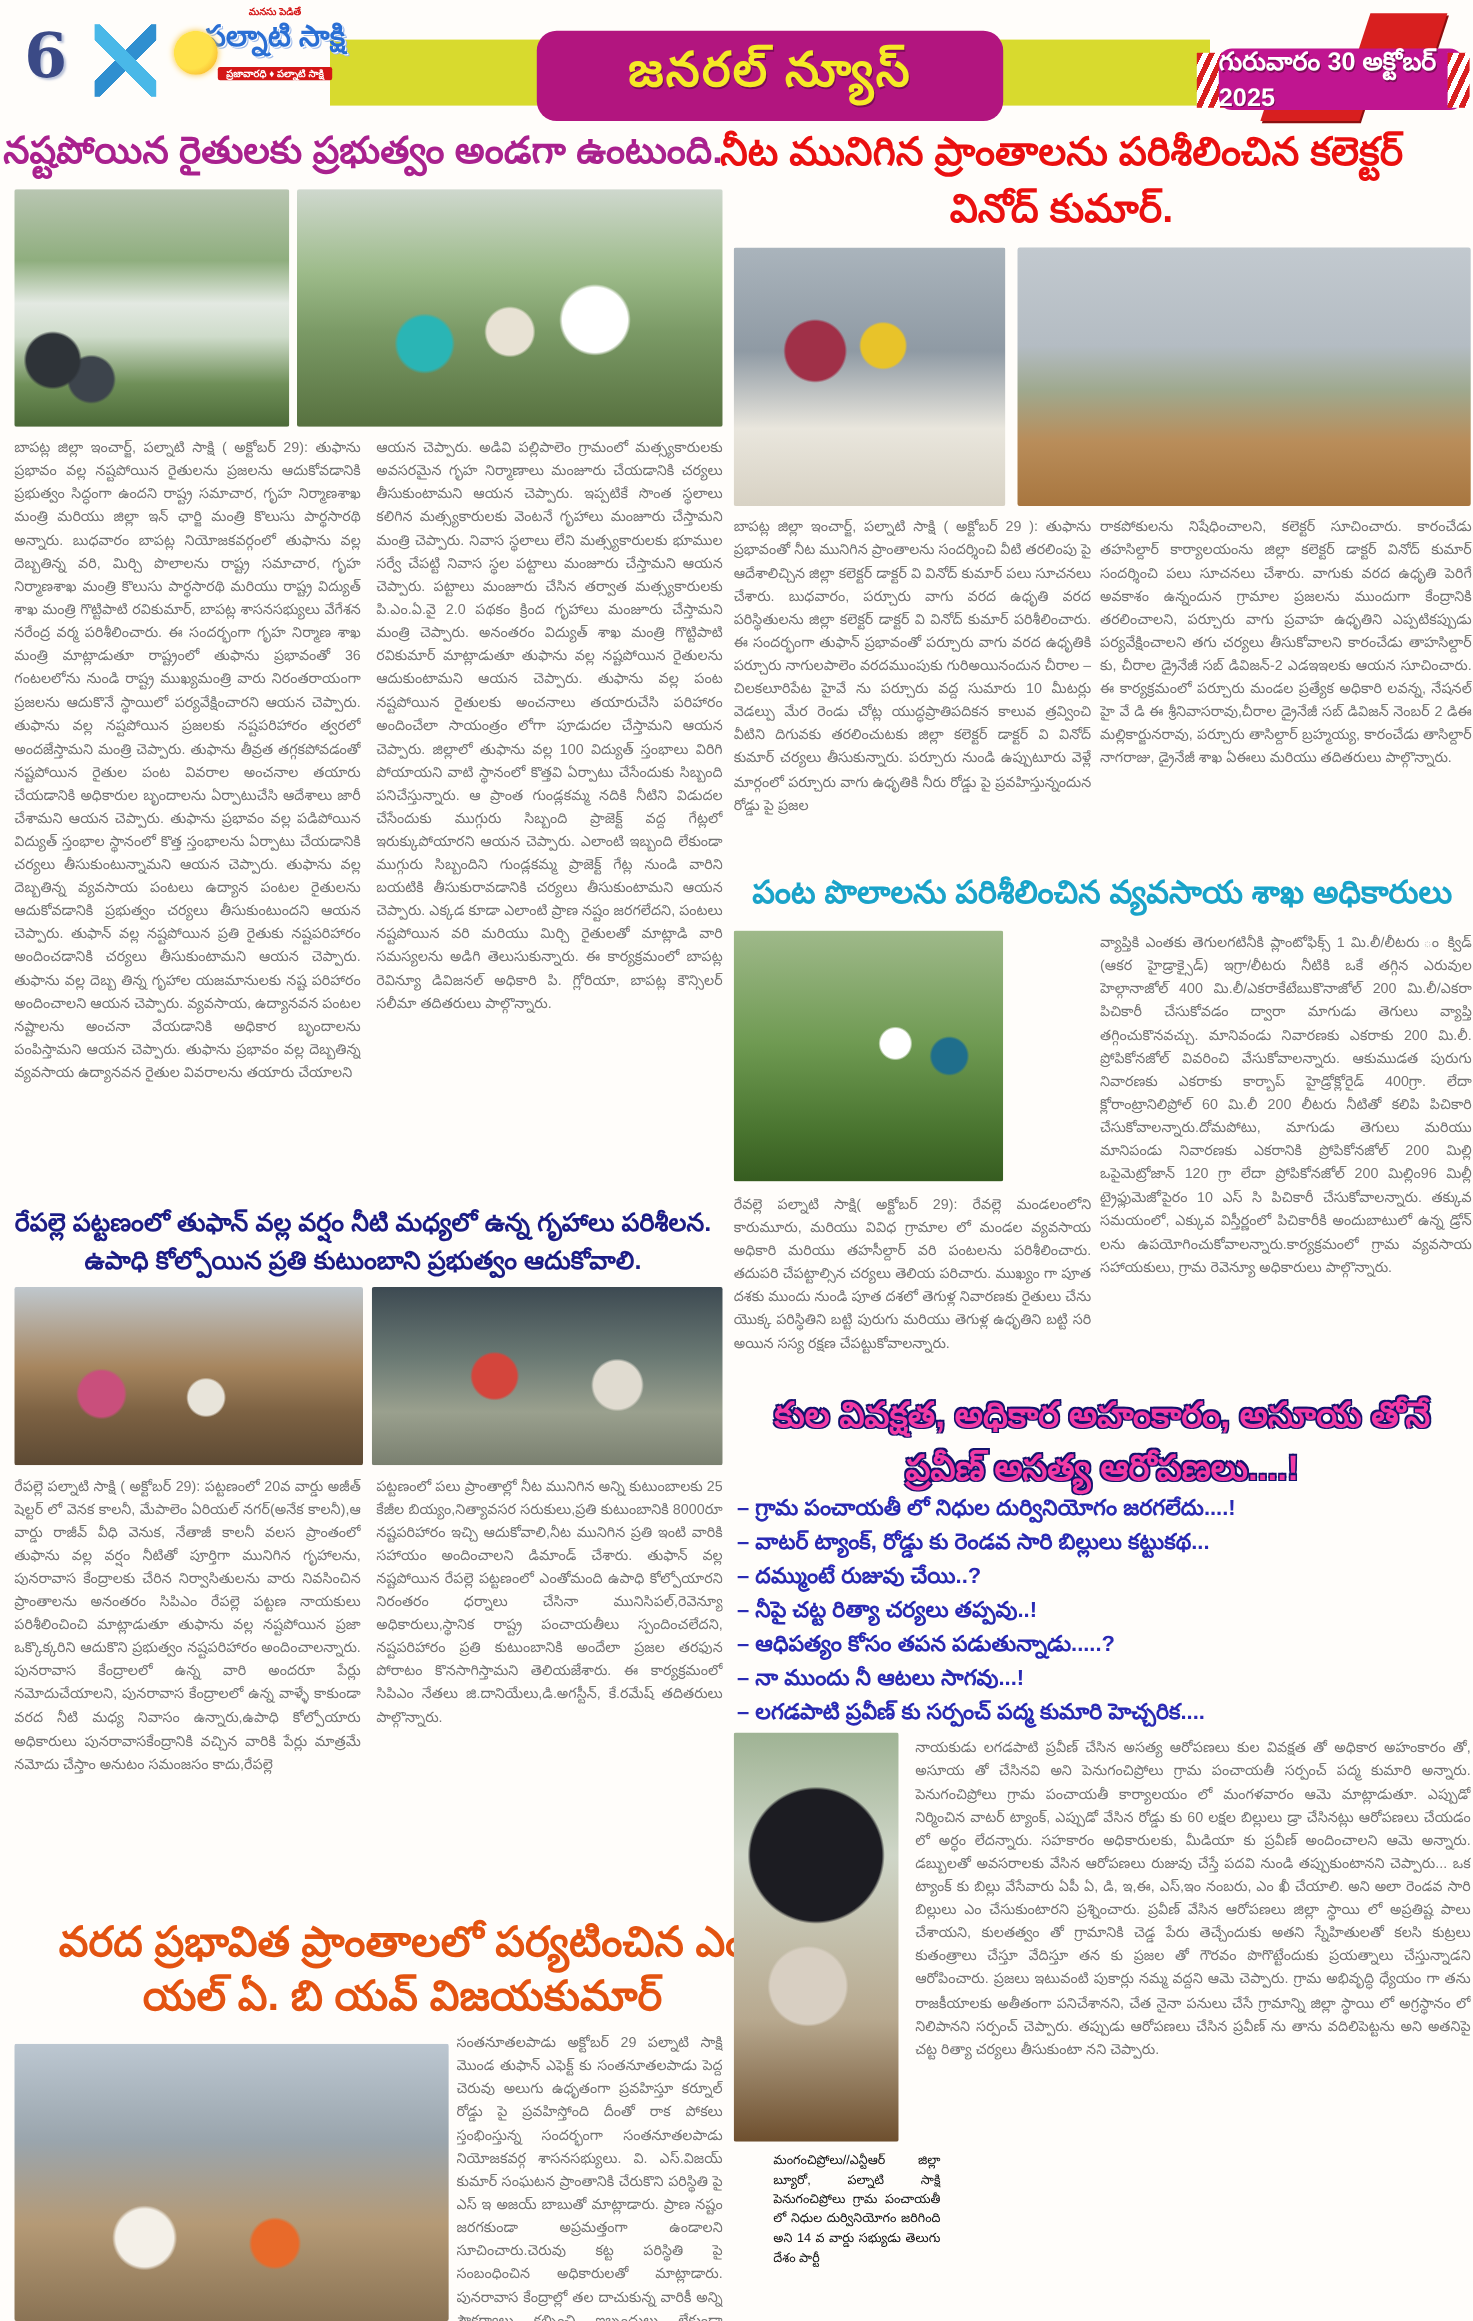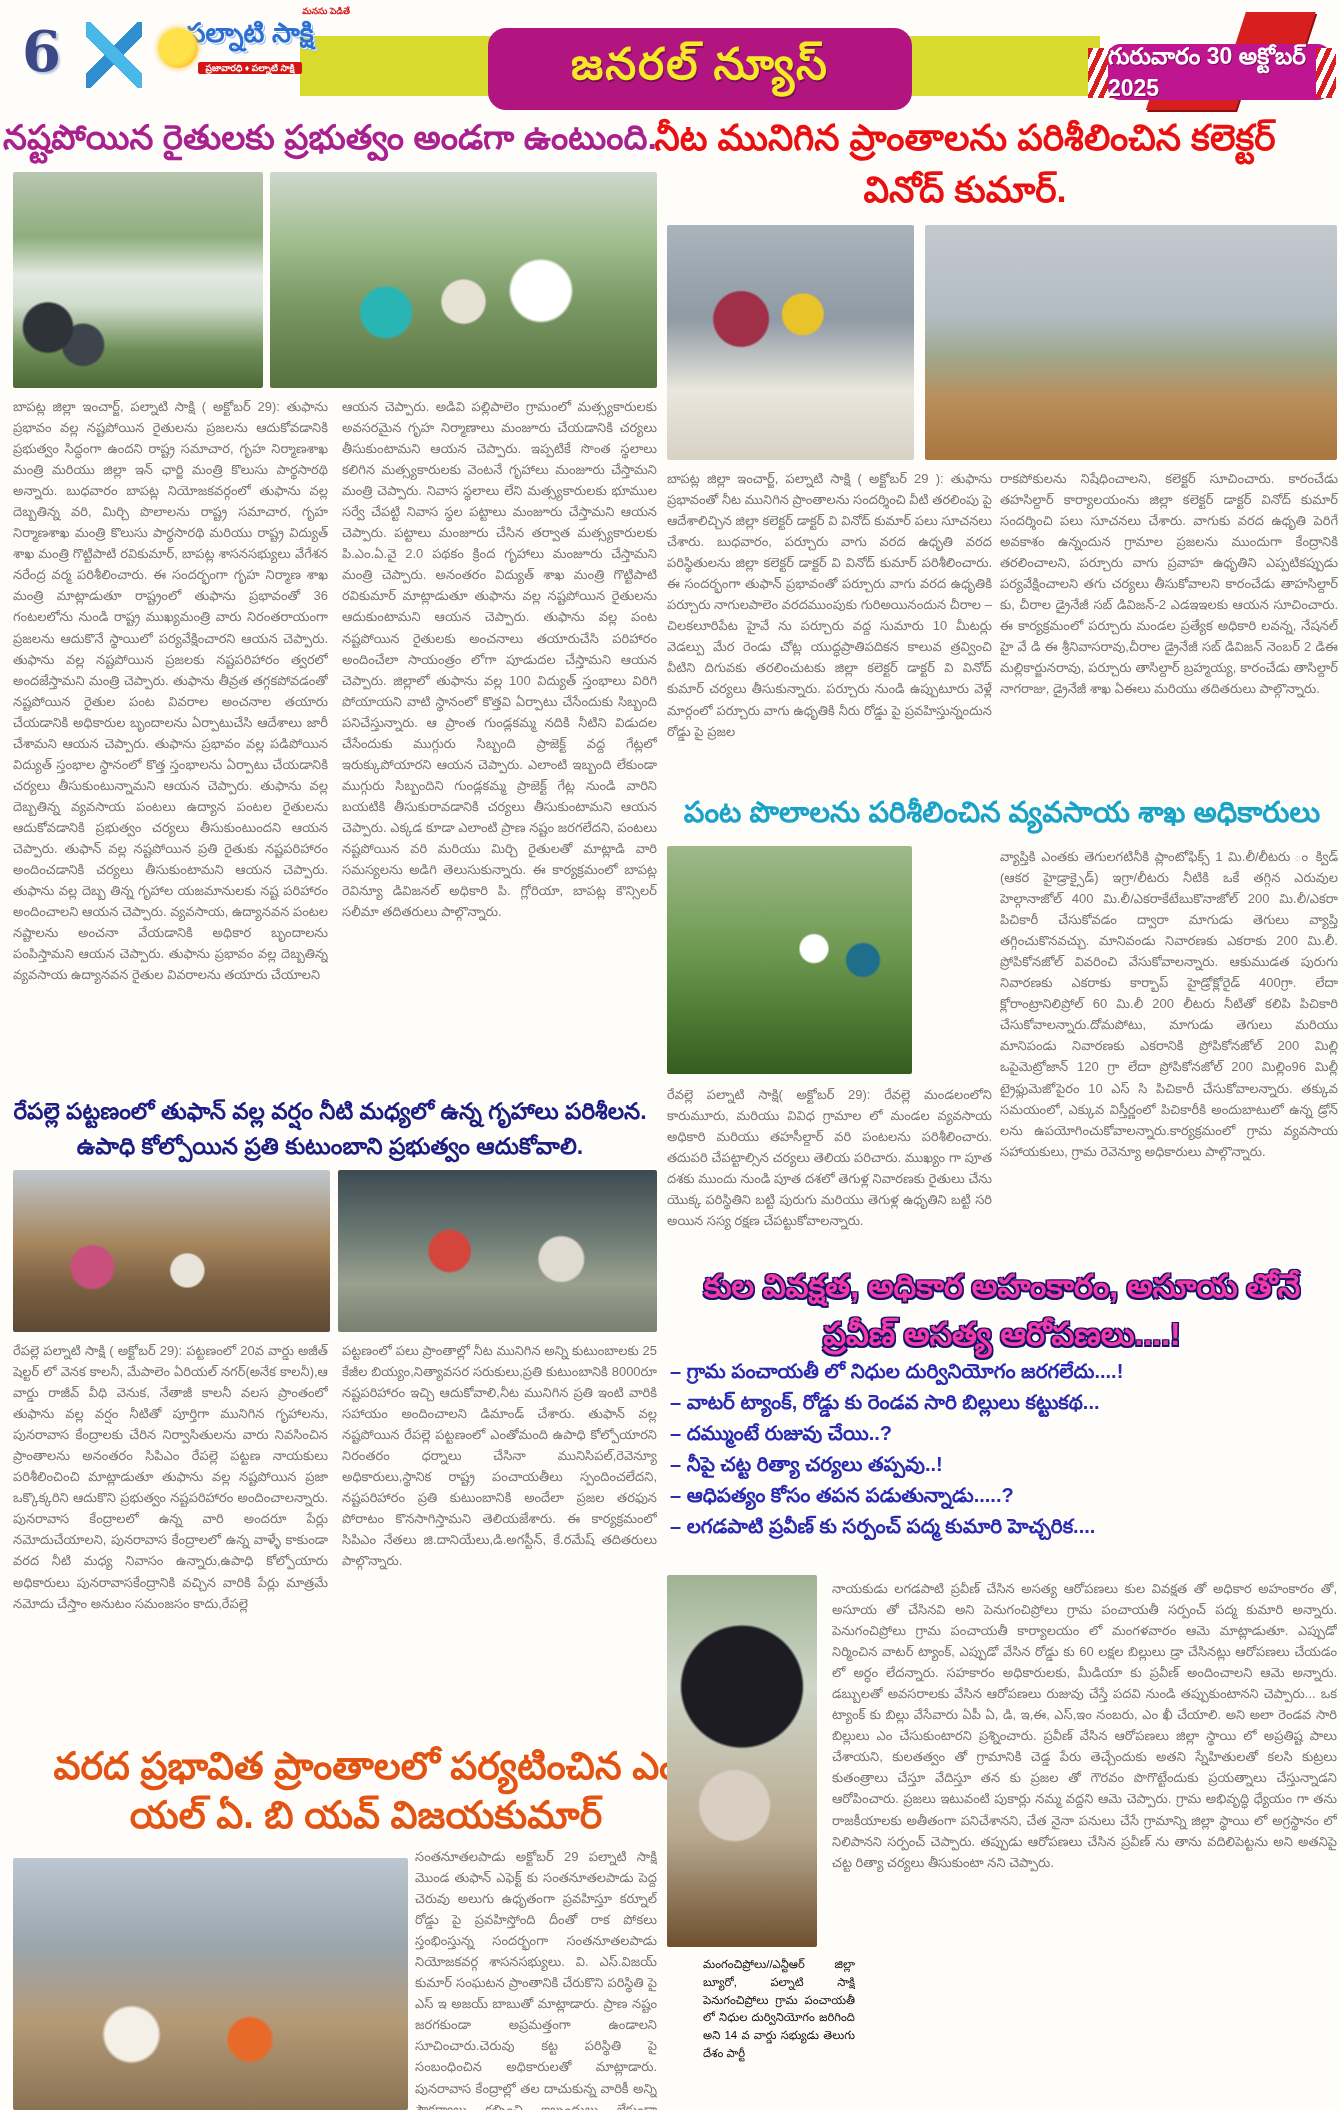--- a/index.html
+++ b/index.html
@@ -11,21 +11,21 @@
   .banner-box{background:#b2157f;border-radius:18px;display:flex;align-items:center;justify-content:center;}
   .banner-box span{color:#f6e926;font-size:44px;font-weight:800;letter-spacing:2px;text-shadow:1px 2px 0 #7a0d57;}
   .date-box{background:#c01590;border-radius:12px;display:flex;align-items:center;justify-content:center;}
   .date-box span{color:#ffffff;font-size:23px;font-weight:800;text-shadow:1px 1px 0 #7a0d57;}
   .ribbon{background:#d81f1f;transform:skewX(-18deg);box-shadow:2px 2px 0 #8c0f0f;}
   .stripes{background:repeating-linear-gradient(115deg,#d81f1f 0 5px,#ffffff 5px 10px);}
   .pagenum{font-family:"DejaVu Serif","Liberation Serif",serif;font-size:56px;font-weight:700;color:#3b4a86;text-shadow:2px 2px 2px #b9c2d8;}
   .bow{background:linear-gradient(45deg,transparent 42%,#49b8e8 42% 58%,transparent 58%),
        linear-gradient(-45deg,transparent 42%,#2f8fd0 42% 58%,transparent 58%);}
   .logo-title{color:#2a6fd4;font-size:27px;font-weight:800;text-shadow:1px 1px 0 #ffffff,2px 2px 0 #9db9e8;}
-  .logo-top{color:#d41616;font-size:9px;font-weight:700;text-align:right;}
+  .logo-top{color:#d41616;font-size:9px;font-weight:700;}
   .logo-tag{background:#d41616;color:#fff;font-size:9px;font-weight:700;padding:1px 8px;border-radius:2px;}
   .sun{border-radius:50%;background:radial-gradient(circle at 40% 40%,#ffe24a 0 55%,#f59b1b 100%);box-shadow:0 0 6px #f7c43a;}
   
   .hl{text-align:center;font-weight:800;}
   .hl-magenta{color:#a9218e;font-size:34px;}
   .hl-red{color:#ea1010;font-size:36px;line-height:1.45;}
   .hl-blue{color:#1d1d86;font-size:23px;line-height:1.5;}
   .hl-orange{color:#e35311;font-size:38px;line-height:1.3;padding-left:36px;}
   .hl-teal{color:#1aa3c9;font-size:29px;}
   .hl-pink{color:#f23ba5;font-size:32px;line-height:1.5;
@@ -130,20 +130,21 @@
   <div class="abs col" style="left:1000px;top:846px;width:338px;height:410px;">వ్యాప్తికి ఎంతకు తెగులగటినీకి ప్లాంటోఫిక్స్ 1 మి.లీ/లీటరు ం క్విడ్ (ఆకర హైడ్రాక్సైడ్) ఇగ్రా/లీటరు నీటికి ఒకే తగ్గిన ఎరువుల హెల్గానాజోల్ 400 మి.లీ/ఎకరాకేటేబుకొనాజోల్ 200 మి.లీ/ఎకరా పిచికారీ చేసుకోవడం ద్వారా మాగుడు తెగులు వ్యాప్తి తగ్గించుకొనవచ్చు. మానివండు నివారణకు ఎకరాకు 200 మి.లీ. ప్రోపికోనజోల్ వివరించి వేసుకోవాలన్నారు. ఆకుముడత పురుగు నివారణకు ఎకరాకు కార్బాప్ హైడ్రోక్లోరైడ్ 400గ్రా. లేదా క్లోరాంట్రానిలిప్రోల్ 60 మి.లీ 200 లీటరు నీటితో కలిపి పిచికారి చేసుకోవాలన్నారు.దోమపోటు, మాగుడు తెగులు మరియు మానిపండు నివారణకు ఎకరానికి ప్రోపికోనజోల్ 200 మిల్లి ఒపైమెట్రోజాన్ 120 గ్రా లేదా ప్రోపికోనజోల్ 200 మిల్లిం96 మిల్లీ ట్రైఫ్లుమెజోపైరం 10 ఎస్ సి పిచికారీ చేసుకోవాలన్నారు. తక్కువ సమయంలో, ఎక్కువ విస్తీర్ణంలో పిచికారీకి అందుబాటులో ఉన్న డ్రోన్ లను ఉపయోగించుకోవాలన్నారు.కార్యక్రమంలో గ్రామ వ్యవసాయ సహాయకులు, గ్రామ రెవెన్యూ అధికారులు పాల్గొన్నారు.</div>
 
   <div class="abs hl hl-pink" style="left:665px;top:1262px;width:674px;">కుల వివక్షత, అధికార అహంకారం, అసూయ తోనే ప్రవీణ్ అసత్య ఆరోపణలు....!</div>
 
   <div class="abs bullets" style="left:670px;top:1356px;width:665px;height:212px;">
     <div>– గ్రామ పంచాయతీ లో నిధుల దుర్వినియోగం జరగలేదు....!</div>
     <div>– వాటర్ ట్యాంక్, రోడ్డు కు రెండవ సారి బిల్లులు కట్టుకథ...</div>
     <div>– దమ్ముంటే రుజువు చేయి..?</div>
     <div>– నీపై చట్ట రిత్యా చర్యలు తప్పవు..!</div>
     <div>– ఆధిపత్యం కోసం తపన పడుతున్నాడు.....?</div>
+    <div>– నా ముందు నీ ఆటలు సాగవు...!</div>
     <div>– లగడపాటి ప్రవీణ్ కు సర్పంచ్ పద్మ కుమారి హెచ్చరిక....</div>
   </div>
 
   <div class="abs ph ph-office" style="left:667px;top:1575px;width:150px;height:372px;"></div>
   <div class="abs cap" style="left:667px;top:1956px;width:152px;height:154px;margin-left:36px;">మంగంచిప్రోలు//ఎన్టీఆర్ జిల్లా బ్యూరో, పల్నాటి సాక్షి పెనుగంచిప్రోలు గ్రామ పంచాయతీ లో నిధుల దుర్వినియోగం జరిగింది అని 14 వ వార్డు సభ్యుడు తెలుగు దేశం పార్టీ</div>
   <div class="abs col" style="left:832px;top:1578px;width:505px;height:532px;">నాయకుడు లగడపాటి ప్రవీణ్ చేసిన అసత్య ఆరోపణలు కుల వివక్షత తో అధికార అహంకారం తో, అసూయ తో చేసినవి అని పెనుగంచిప్రోలు గ్రామ పంచాయతీ సర్పంచ్ పద్మ కుమారి అన్నారు. పెనుగంచిప్రోలు గ్రామ పంచాయతీ కార్యాలయం లో మంగళవారం ఆమె మాట్లాడుతూ. ఎప్పుడో నిర్మించిన వాటర్ ట్యాంక్, ఎప్పుడో వేసిన రోడ్డు కు 60 లక్షల బిల్లులు డ్రా చేసినట్లు ఆరోపణలు చేయడం లో అర్ధం లేదన్నారు. సహకారం అధికారులకు, మీడియా కు ప్రవీణ్ అందించాలని ఆమె అన్నారు. డబ్బులతో అవసరాలకు వేసిన ఆరోపణలు రుజువు చేస్తే పదవి నుండి తప్పుకుంటానని చెప్పారు... ఒక ట్యాంక్ కు బిల్లు వేసేవారు ఏపీ ఏ, డి, ఇ,ఈ, ఎస్,ఇం నంబరు, ఎం ఖీ చేయాలి. అని అలా రెండవ సారి బిల్లులు ఎం చేసుకుంటారని ప్రశ్నించారు. ప్రవీణ్ వేసిన ఆరోపణలు జిల్లా స్థాయి లో అప్రతిష్ట పాలు చేశాయని, కులతత్వం తో గ్రామానికి చెడ్డ పేరు తెచ్చేందుకు అతని స్నేహితులతో కలసి కుట్రలు కుతంత్రాలు చేస్తూ వేదిస్తూ తన కు ప్రజల తో గౌరవం పొగొట్టేందుకు ప్రయత్నాలు చేస్తున్నాడని ఆరోపించారు. ప్రజలు ఇటువంటి పుకార్లు నమ్మ వద్దని ఆమె చెప్పారు. గ్రామ అభివృద్ధి ధ్యేయం గా తను రాజకీయాలకు అతీతంగా పనిచేశానని, చేత నైనా పనులు చేసే గ్రామాన్ని జిల్లా స్థాయి లో అగ్రస్థానం లో నిలిపానని సర్పంచ్ చెప్పారు. తప్పుడు ఆరోపణలు చేసిన ప్రవీణ్ ను తాను వదిలిపెట్టను అని అతనిపై చట్ట రిత్యా చర్యలు తీసుకుంటా నని చెప్పారు.</div>
 
 </div>
 
 </body></html>

